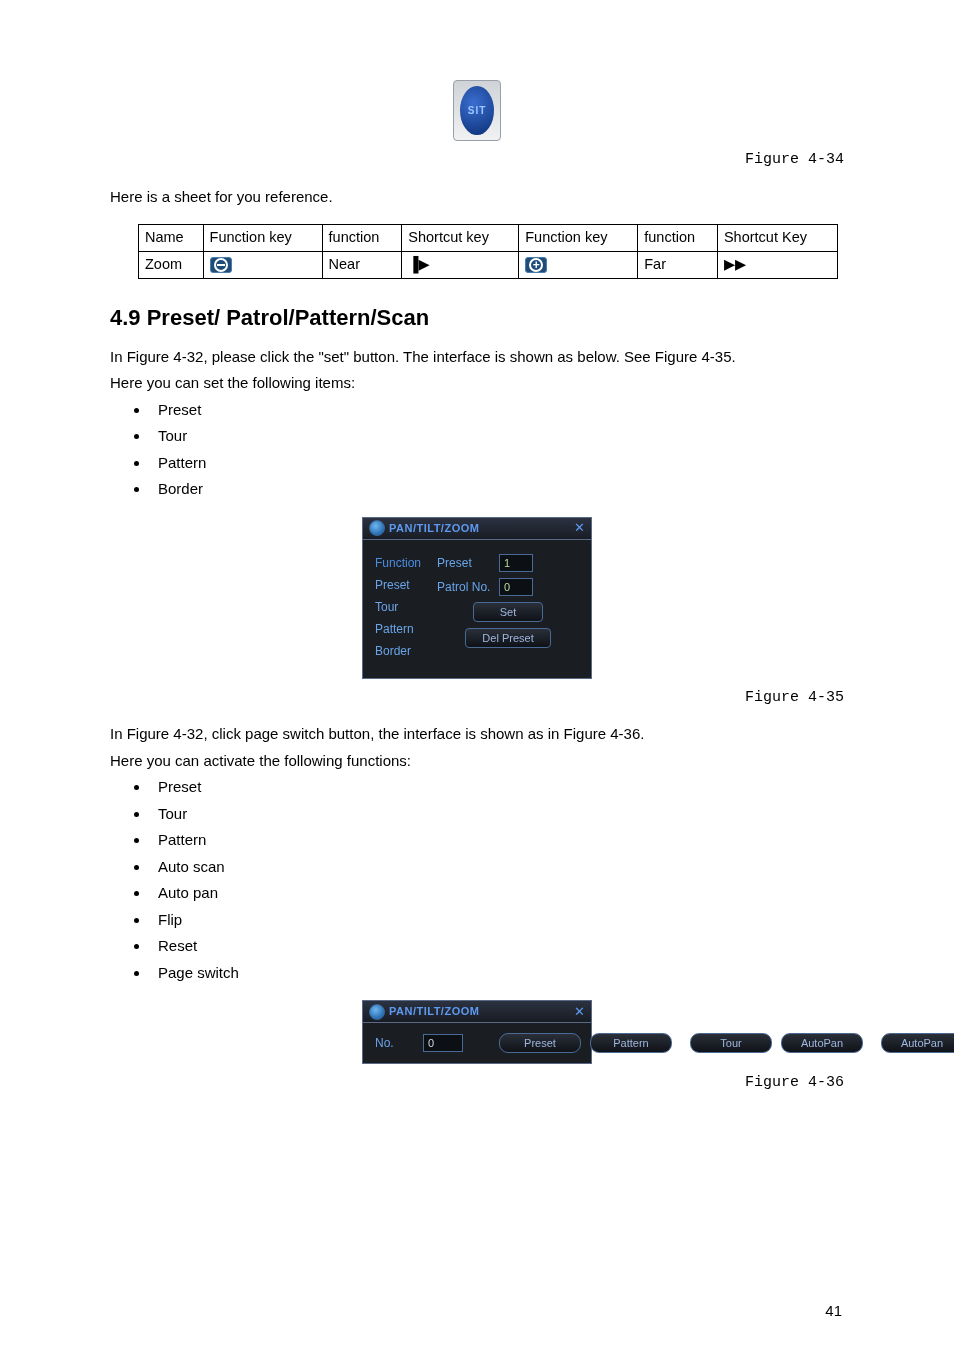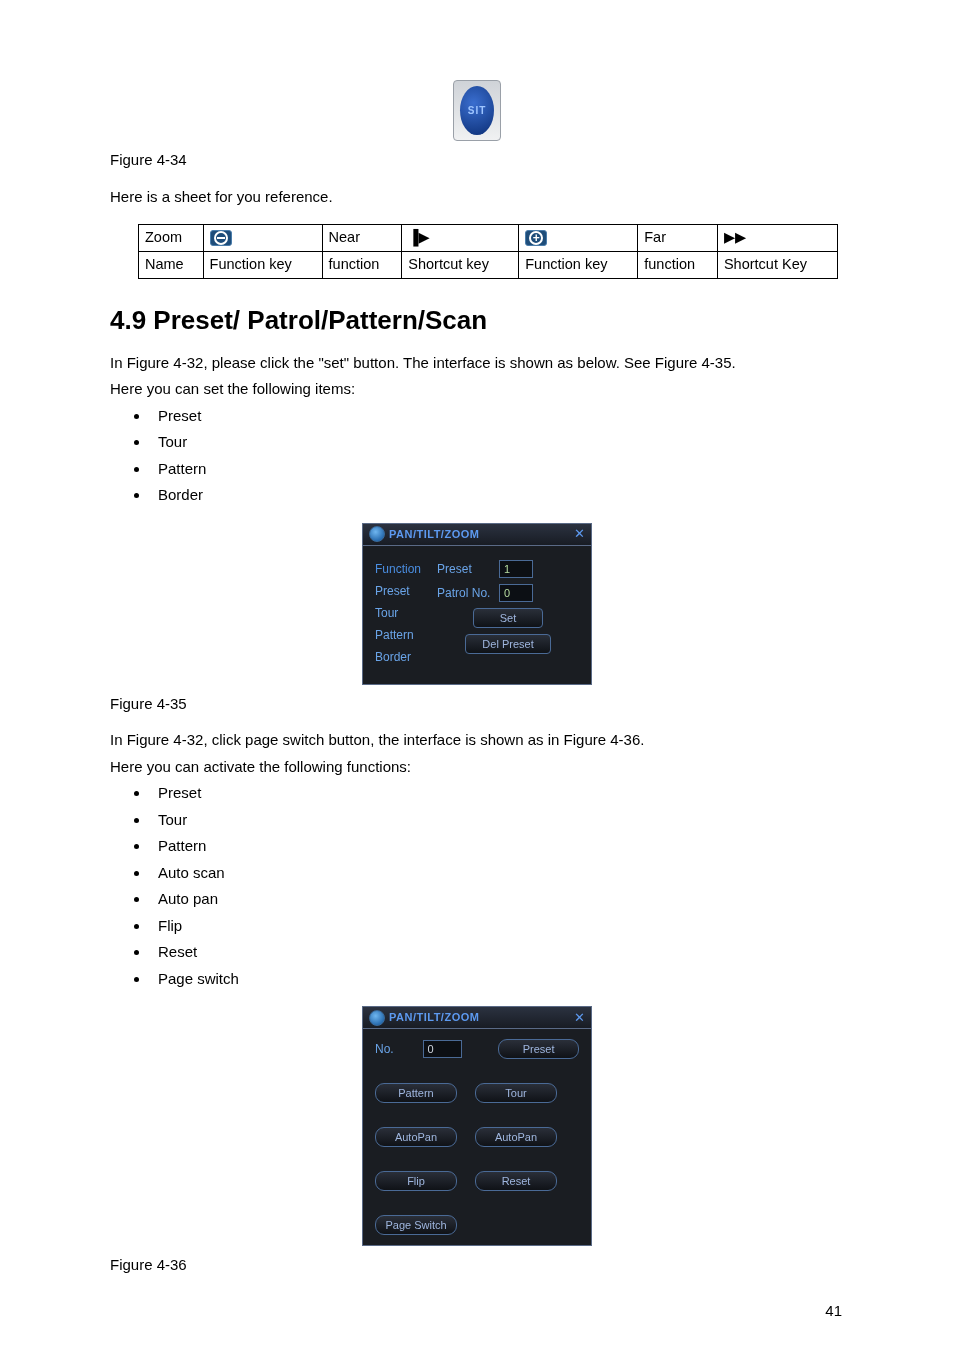--- a/index.html
+++ b/index.html
@@ -25,21 +25,21 @@
     position: relative;
   }
   .sit-icon .inner {
     position: absolute;
     top: 5px; left: 6px; right: 6px; bottom: 5px;
     background: radial-gradient(circle at 40% 35%, #3a6ecf, #0b2e75);
     border-radius: 50%;
     display:flex;align-items:center;justify-content:center;
     color:#9ec5ff;font-size:10px;letter-spacing:1px;font-weight:bold;
   }
-  .fig-caption { text-align: left; margin: 6px 0 14px; }
+  .fig-caption { text-align: right; margin: 6px 0 14px; font-family: Liberation Mono, monospace; }
   .intro-line { margin-bottom: 16px; }
   table.ref {
     border-collapse: collapse;
     width: 700px;
     margin: 2px 0 22px 28px;
     font-size: 14.5px;
   }
   table.ref td, table.ref th {
     border: 1px solid #000;
     padding: 2px 6px;
@@ -50,21 +50,21 @@
   .cell-icon {
     display:inline-block;width:22px;height:16px;vertical-align:middle;
     border-radius:3px;border:1px solid #4a7dab;background:#1e4d7a;position:relative;
   }
   .cell-icon.minus::after{content:"";position:absolute;top:50%;left:50%;width:10px;height:10px;border:2px solid #fff;border-radius:50%;transform:translate(-50%,-50%);}
   .cell-icon.minus::before{content:"";position:absolute;top:50%;left:50%;width:8px;height:2px;background:#fff;transform:translate(-50%,-50%);}
   .cell-icon.plus::after{content:"";position:absolute;top:50%;left:50%;width:10px;height:10px;border:2px solid #fff;border-radius:50%;transform:translate(-50%,-50%);}
   .cell-icon.plus::before{content:"+";position:absolute;top:50%;left:50%;color:#fff;font-size:12px;line-height:1;transform:translate(-50%,-52%);font-weight:bold;}
   .glyph { font-family: "Segoe UI Symbol","Arial Unicode MS",Arial,sans-serif; }
   h2.section {
-    font-size: 26px;
+    font-size: 22px;
     font-weight: bold;
     margin: 16px 0 12px 0;
   }
   .para { margin-bottom: 4px; }
   ul.bullets { list-style: disc; margin: 4px 0 16px 40px; }
   ul.bullets li { padding-left: 8px; margin-bottom: 4px; }
 
   
   .ptz-dialog {
     width: 230px;
@@ -100,21 +100,21 @@
     width:34px;height:18px;background:#0c0f14;border:1px solid #4a6a96;color:#b7dca0;
     font-size:11px;padding:0 4px;line-height:16px;
   }
   .ptz-btn {
     background: linear-gradient(#2a2f39,#0f1217);
     border:1px solid #4a6a96;border-radius:4px;
     color:#9fb6df;font-size:11px;text-align:center;
     padding:1px 10px;min-width:70px;line-height:16px;
   }
 
-  .ptz-body-b { padding: 10px 12px 10px 12px; display:flex;flex-direction:column;gap:24px; }
+  .ptz-body-b { padding: 10px 12px 10px 12px; display:flex;gap:9px; }
   .ptz-row-b { display:flex;gap:18px;align-items:center;justify-content:flex-start; }
   .ptz-btn-b {
     background: linear-gradient(#2a2f39,#0f1217);
     border:1px solid #4a6a96;border-radius:9px;
     color:#9fb6df;font-size:11px;text-align:center;
     width:82px;line-height:18px;
   }
   .ptz-no-label { color:#6aa4e8; width:30px; }
   .ptz-input-b {
     width:40px;height:18px;background:#0c0f14;border:1px solid #4a6a96;color:#d0d6df;
@@ -131,36 +131,36 @@
 <div class="sit-icon">
   <div class="inner">SIT</div>
 </div>
 <div class="fig-caption">Figure 4-34</div>
 
 <div class="intro-line">Here is a sheet for you reference.</div>
 
 <table class="ref">
   <tbody>
       <tr>
+    <td>Name</td>
+    <td>Function key</td>
+    <td>function</td>
+    <td>Shortcut key</td>
+    <td>Function key</td>
+    <td>function</td>
+    <td>Shortcut Key</td>
+  </tr>
+  <tr>
     <td>Zoom</td>
     <td><span class="cell-icon minus"></span></td>
     <td>Near</td>
     <td class="glyph">▐▶</td>
     <td><span class="cell-icon plus"></span></td>
     <td>Far</td>
     <td class="glyph">▶▶</td>
-  </tr>
-  <tr>
-    <td>Name</td>
-    <td>Function key</td>
-    <td>function</td>
-    <td>Shortcut key</td>
-    <td>Function key</td>
-    <td>function</td>
-    <td>Shortcut Key</td>
   </tr>
 </tbody>
   </table>
 
 <h2 class="section">4.9  Preset/ Patrol/Pattern/Scan</h2>
 
 <div class="para">In Figure 4-32, please click the "set" button. The interface is shown as below. See Figure 4-35.</div>
 <div class="para">Here you can set the following items:</div>
 <ul class="bullets">
   <li>Preset</li>

